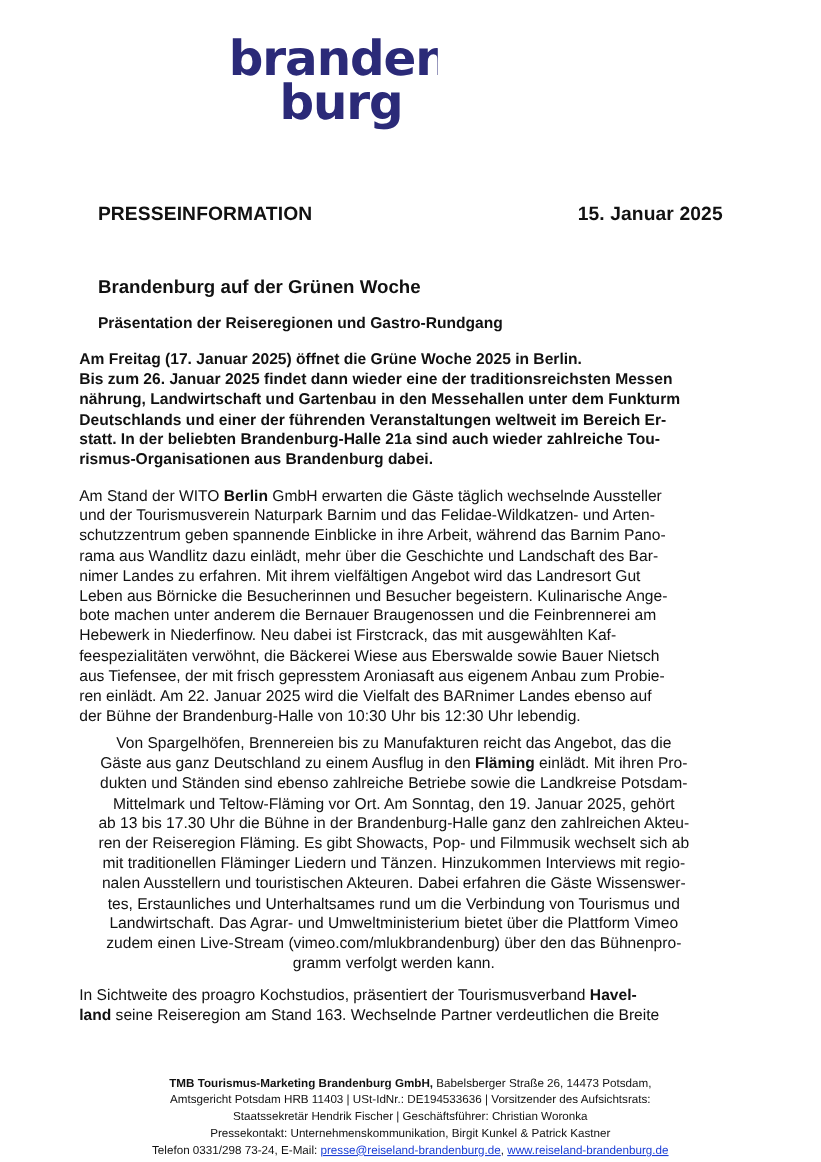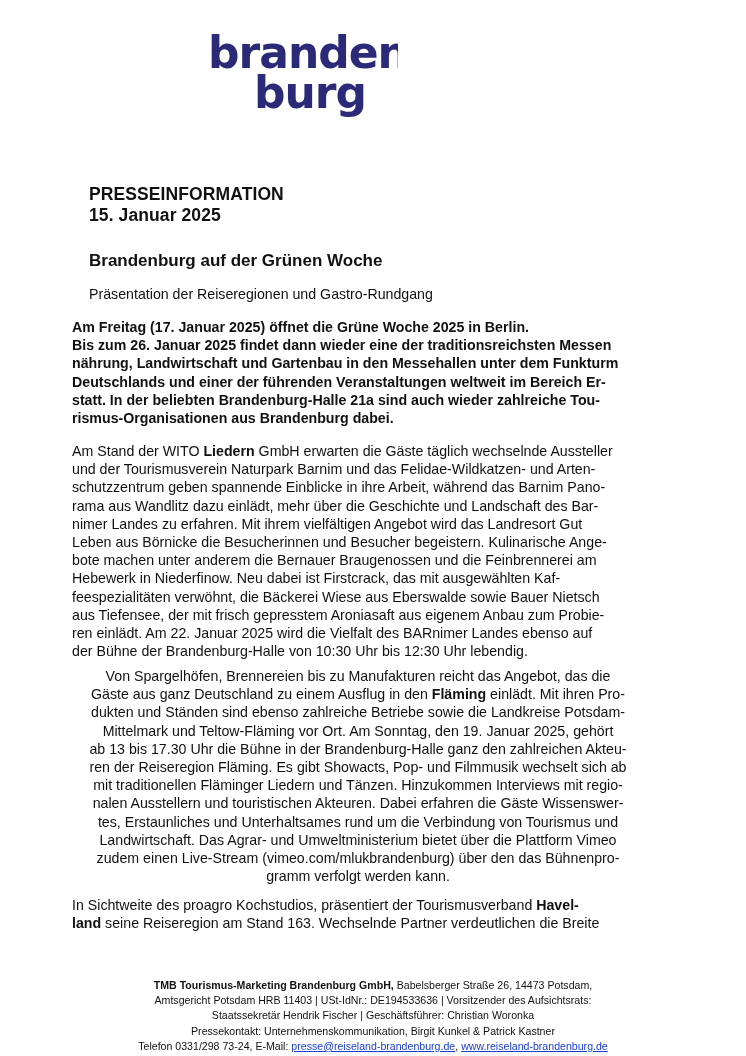--- a/index.html
+++ b/index.html
@@ -2,23 +2,23 @@
 <html><head>
 <meta charset="utf-8">
 <style>
   html, body { margin: 0; padding: 0; background: #ffffff; }
   body { width: 746px; height: 1056px; position: relative; overflow: hidden;
          font-family: "Liberation Sans", "DejaVu Sans", sans-serif; color: #111111; }
   .logo { position: absolute; left: 0; width: 606px; top: 28px; text-align: center; }
   .logo svg { display: block; margin: 0 auto; }
   .header-row { position: absolute; left: 89px; width: 568px; top: 184px;
                 display: flex; justify-content: space-between; font-weight: bold;
-                font-size: 17.5px; letter-spacing: 0.1px; flex-direction: column; }
+                font-size: 17.5px; letter-spacing: 0.1px; }
   .title { position: absolute; left: 89px; top: 251px; font-size: 17px; font-weight: bold; }
-  .subtitle { position: absolute; left: 89px; top: 286px; font-size: 14.2px; font-weight: normal; }
+  .subtitle { position: absolute; left: 89px; top: 286px; font-size: 14.2px; font-weight: bold; }
   .para { position: absolute; left: 72px; width: 572px; font-size: 14.2px; line-height: 18.2px; }
   .para .line { display: block; white-space: nowrap; }
   .lead { top: 318px; font-weight: bold; }
   .p1 { top: 442px; }
   .p2 { top: 667px; text-align: center; }
   .p3 { top: 896px; }
   b { font-weight: bold; }
   .footer { position: absolute; left: 0; width: 746px; top: 978px; text-align: center;
             font-size: 10.6px; line-height: 15.2px; color: #111; }
   .footer a { color: #1a3dd6; }
@@ -44,21 +44,21 @@
 <div class="para lead">
   <span class="line">Am Freitag (17. Januar 2025) öffnet die Grüne Woche 2025 in Berlin.</span>
   <span class="line">Bis zum 26. Januar 2025 findet dann wieder eine der traditionsreichsten Messen</span>
   <span class="line">nährung, Landwirtschaft und Gartenbau in den Messehallen unter dem Funkturm</span>
   <span class="line">Deutschlands und einer der führenden Veranstaltungen weltweit im Bereich Er-</span>
   <span class="line">statt. In der beliebten Brandenburg-Halle 21a sind auch wieder zahlreiche Tou-</span>
   <span class="line">rismus-Organisationen aus Brandenburg dabei.</span>
 </div>
 
 <div class="para p1">
-  <span class="line"><span>Am Stand der WITO </span><b>Liedern</b><span> GmbH erwarten die Gäste täglich wechselnde Aussteller</span></span>
+  <span class="line"><span>Am Stand der WITO </span><b>Berlin</b><span> GmbH erwarten die Gäste täglich wechselnde Aussteller</span></span>
   <span class="line">und der Tourismusverein Naturpark Barnim und das Felidae-Wildkatzen- und Arten-</span>
   <span class="line">schutzzentrum geben spannende Einblicke in ihre Arbeit, während das Barnim Pano-</span>
   <span class="line">rama aus Wandlitz dazu einlädt, mehr über die Geschichte und Landschaft des Bar-</span>
   <span class="line">nimer Landes zu erfahren. Mit ihrem vielfältigen Angebot wird das Landresort Gut</span>
   <span class="line">Leben aus Börnicke die Besucherinnen und Besucher begeistern. Kulinarische Ange-</span>
   <span class="line">bote machen unter anderem die Bernauer Braugenossen und die Feinbrennerei am</span>
   <span class="line">Hebewerk in Niederfinow. Neu dabei ist Firstcrack, das mit ausgewählten Kaf-</span>
   <span class="line">feespezialitäten verwöhnt, die Bäckerei Wiese aus Eberswalde sowie Bauer Nietsch</span>
   <span class="line">aus Tiefensee, der mit frisch gepresstem Aroniasaft aus eigenem Anbau zum Probie-</span>
   <span class="line">ren einlädt. Am 22. Januar 2025 wird die Vielfalt des BARnimer Landes ebenso auf</span>

